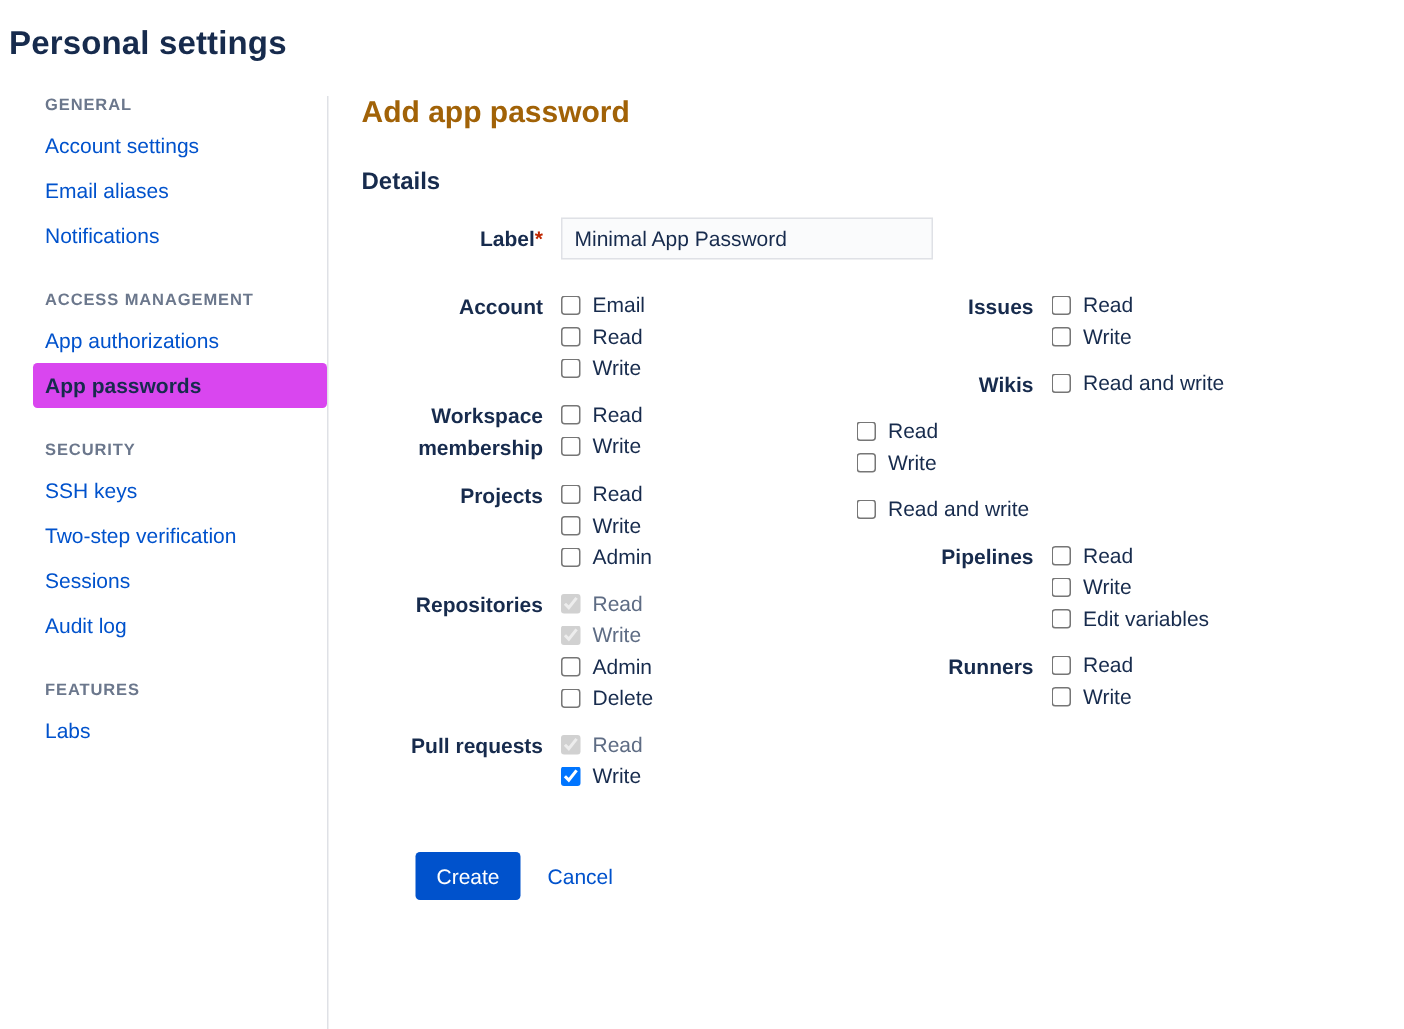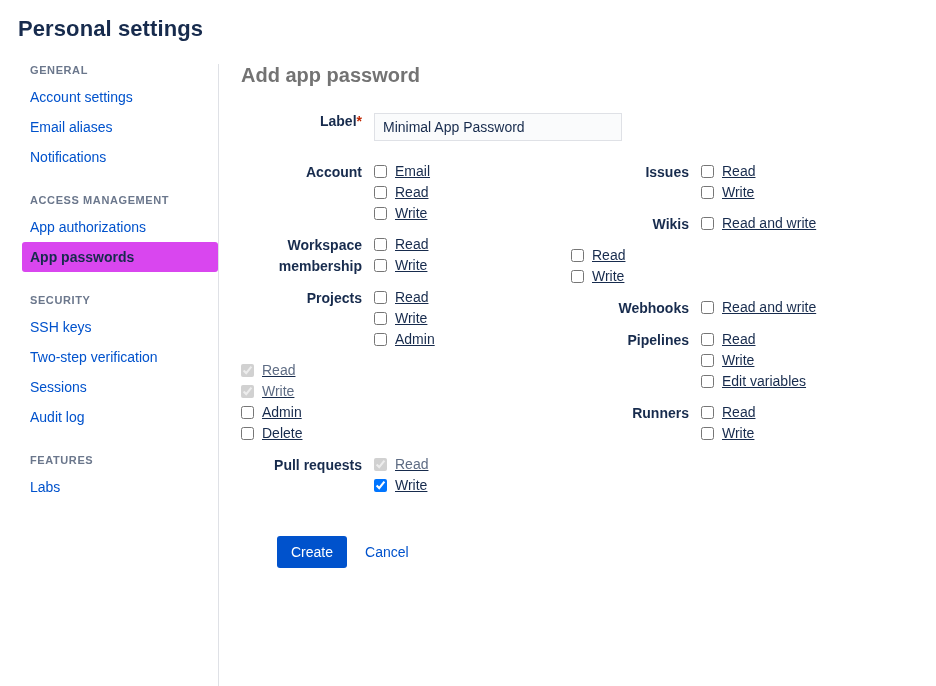--- a/index.html
+++ b/index.html
@@ -13,21 +13,21 @@
     font-family: "Liberation Sans", sans-serif;
     color: #172b4d;
     font-size: 14px;
     overflow: hidden;
     position: relative;
   }
   .page-title {
     font-size: 22px;
     font-weight: bold;
     color: #172b4d;
-    padding: 16px 0 0 18px;
+    padding: 16px 0 0 6px;
     letter-spacing: 0.1px;
   }
   .layout {
     display: flex;
     margin-top: 22px;
   }
   
   .sidebar {
     width: 218px;
     flex: 0 0 218px;
@@ -64,31 +64,32 @@
   .main {
     flex: 1 1 auto;
     border-left: 1px solid #dfe1e6;
     padding: 0 0 0 22px;
     box-sizing: border-box;
     min-height: 664px;
   }
   .main-title {
     font-size: 20px;
     font-weight: bold;
-    color: #737373;
+    color: #a16207;
     margin: 0 0 26px 0;
   }
   .section-title {
     font-size: 16px;
     font-weight: bold;
     color: #172b4d;
     margin: 0 0 14px 0;
   }
   .field-row {
     display: flex;
+    align-items: center;
     margin-bottom: 20px;
   }
   .field-label {
     width: 133px;
     text-align: right;
     padding-right: 12px;
     font-size: 14px;
     font-weight: bold;
     color: #172b4d;
     box-sizing: border-box;
@@ -143,21 +144,20 @@
   .perm-options {
     display: flex;
     flex-direction: column;
   }
   .perm-opt {
     display: flex;
     align-items: center;
     line-height: 21px;
     height: 21px;
     cursor: pointer;
-    text-decoration: underline;
   }
   .perm-opt input[type=checkbox] {
     margin: 0 8px 0 0;
     width: 13px;
     height: 13px;
     cursor: pointer;
   }
   .perm-opt span {
     font-size: 14px;
     color: #172b4d;
@@ -225,20 +225,21 @@
       </div>
       <div class="sidebar-group">
         <div class="sidebar-group-title">FEATURES</div>
         <a class="sidebar-item">Labs</a>
       </div>
     </nav>
 
   <section class="main">
     <h1 class="main-title">Add app password</h1>
 
+    <h2 class="section-title">Details</h2>
 
     <div class="field-row">
       <div class="field-label">
         <span>Label</span><span class="req">*</span>
       </div>
       <input class="text-input" type="text" value="Minimal App Password" style="">
     </div>
 
 
     <div class="perm-grid">
@@ -284,20 +285,21 @@
                 <input type="checkbox" style="">
                 <span>Write</span>
               </label>
               <label class="perm-opt">
                 <input type="checkbox" style="">
                 <span>Admin</span>
               </label>
             </div>
           </div>
           <div class="perm-group">
+            <div class="perm-group-label">Repositories</div>
             <div class="perm-options">
               <label class="perm-opt disabled">
                 <input type="checkbox" disabled="" checked="" style="">
                 <span>Read</span>
               </label>
               <label class="perm-opt disabled">
                 <input type="checkbox" disabled="" checked="" style="">
                 <span>Write</span>
               </label>
               <label class="perm-opt">
@@ -353,21 +355,20 @@
                 <input type="checkbox" style="">
                 <span>Read</span>
               </label>
               <label class="perm-opt">
                 <input type="checkbox" style="">
                 <span>Write</span>
               </label>
             </div>
           </div>
           <div class="perm-group">
-            <div class="perm-group-label">Webhooks</div>
             <div class="perm-options">
               <label class="perm-opt">
                 <input type="checkbox" style="">
                 <span>Read and write</span>
               </label>
             </div>
           </div>
           <div class="perm-group">
             <div class="perm-group-label">Pipelines</div>
             <div class="perm-options">

